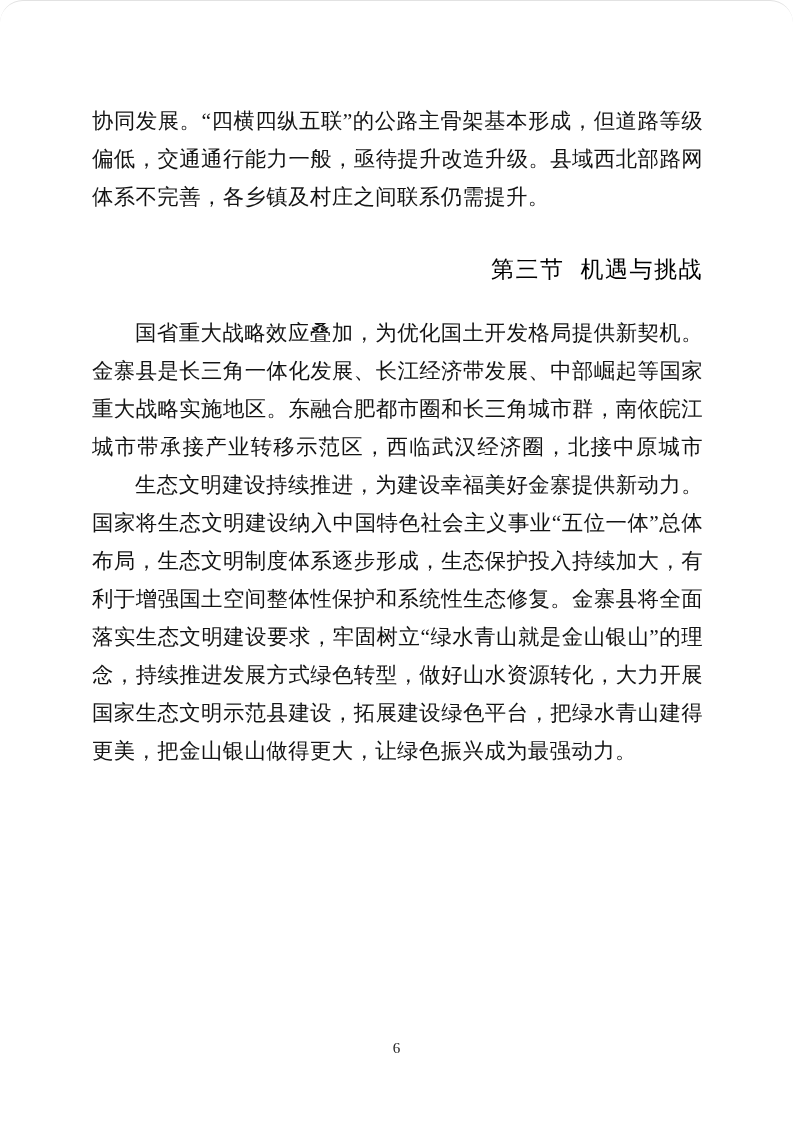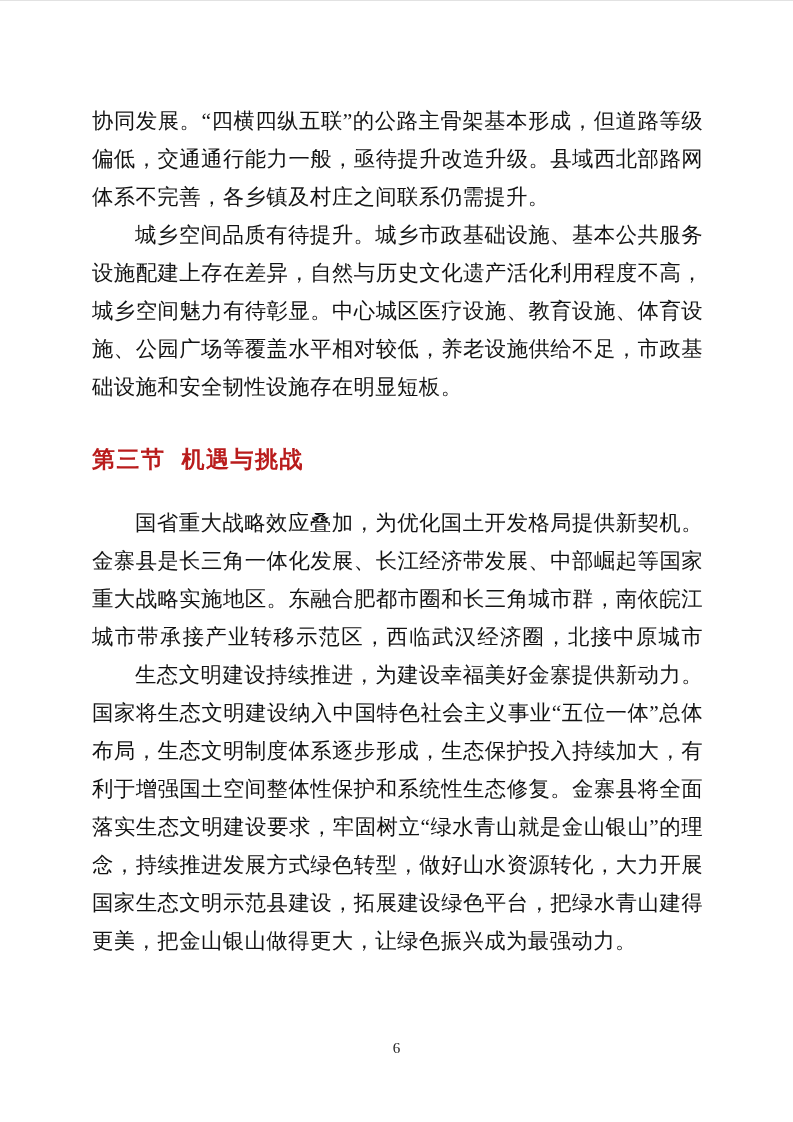--- a/index.html
+++ b/index.html
@@ -9,20 +9,21 @@
   }
   .page {
     position: relative;
     width: 793px;
     height: 1122px;
     background: #ffffff;
     overflow: hidden;
     border-top: 1px solid #e2e2e2;
     color: #131313;
     font-family: "Liberation Serif", "DejaVu Serif", serif;
+    border-radius: 23px;
   }
   .content {
     position: absolute;
     left: 92px;
     top: 101px;
     width: 611px;
   }
   .para {
     margin: 0;
     font-size: 21.4px;
@@ -36,27 +37,27 @@
   .para.indent {
     text-indent: 43px;
   }
   
   .para.continues {
     text-align-last: justify;
   }
   .section-heading {
     margin: 38px 0 30px 0;
     font-family: "Liberation Sans", "DejaVu Sans", sans-serif;
-    font-weight: 700;
+    font-weight: 400;
     font-size: 23px;
     line-height: 30px;
     letter-spacing: 1.5px;
     word-spacing: 8px;
-    text-align: left;
-    color: #b91c1c;
+    text-align: right;
+    color: #000000;
   }
   .footer {
     position: absolute;
     top: 1038px;
     left: 0;
     width: 100%;
     text-align: center;
   }
   .page-number {
     font-size: 15px;
@@ -64,21 +65,20 @@
     color: #222222;
     font-family: "Liberation Serif", "DejaVu Serif", serif;
   }
 </style>
 </head>
 <body>
 
 <div class="page">
   <div class="content">
     <p class="para">协同发展。“四横四纵五联”的公路主骨架基本形成，但道路等级偏低，交通通行能力一般，亟待提升改造升级。县域西北部路网体系不完善，各乡镇及村庄之间联系仍需提升。</p>
-    <p class="para indent">城乡空间品质有待提升。城乡市政基础设施、基本公共服务设施配建上存在差异，自然与历史文化遗产活化利用程度不高，城乡空间魅力有待彰显。中心城区医疗设施、教育设施、体育设施、公园广场等覆盖水平相对较低，养老设施供给不足，市政基础设施和安全韧性设施存在明显短板。</p>
     <h2 class="section-heading">第三节 机遇与挑战</h2>
     <p class="para indent continues">国省重大战略效应叠加，为优化国土开发格局提供新契机。金寨县是长三角一体化发展、长江经济带发展、中部崛起等国家重大战略实施地区。东融合肥都市圈和长三角城市群，南依皖江城市带承接产业转移示范区，西临武汉经济圈，北接中原城市</p>
     <p class="para indent">生态文明建设持续推进，为建设幸福美好金寨提供新动力。国家将生态文明建设纳入中国特色社会主义事业“五位一体”总体布局，生态文明制度体系逐步形成，生态保护投入持续加大，有利于增强国土空间整体性保护和系统性生态修复。金寨县将全面落实生态文明建设要求，牢固树立“绿水青山就是金山银山”的理念，持续推进发展方式绿色转型，做好山水资源转化，大力开展国家生态文明示范县建设，拓展建设绿色平台，把绿水青山建得更美，把金山银山做得更大，让绿色振兴成为最强动力。</p>
   </div>
   <div class="footer">
     <span class="page-number">6</span>
   </div>
 </div>
 
 </body></html>

